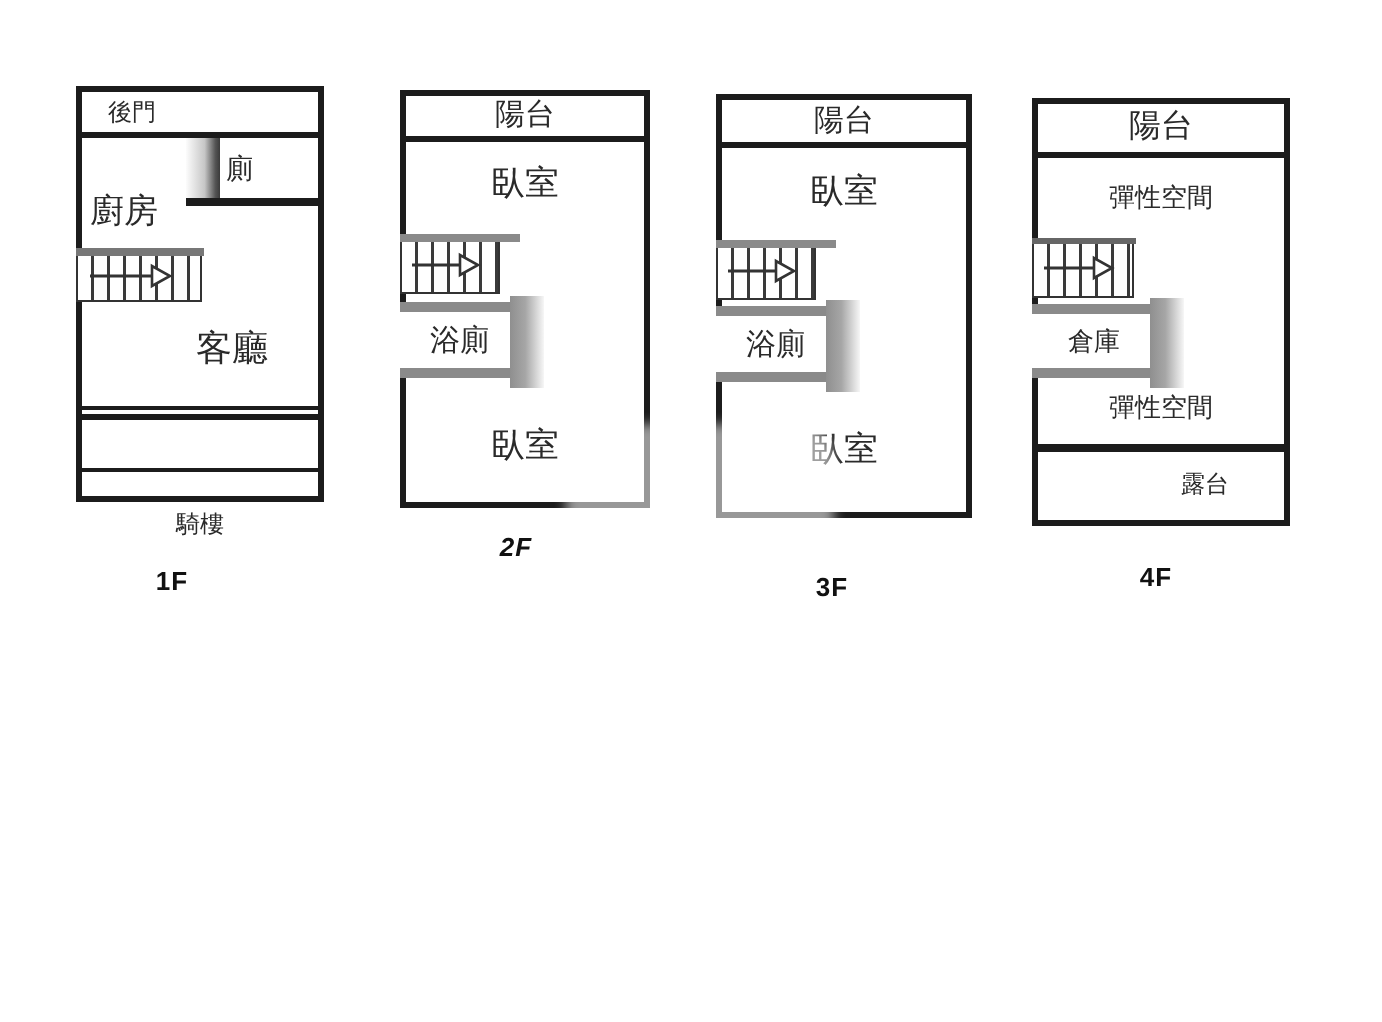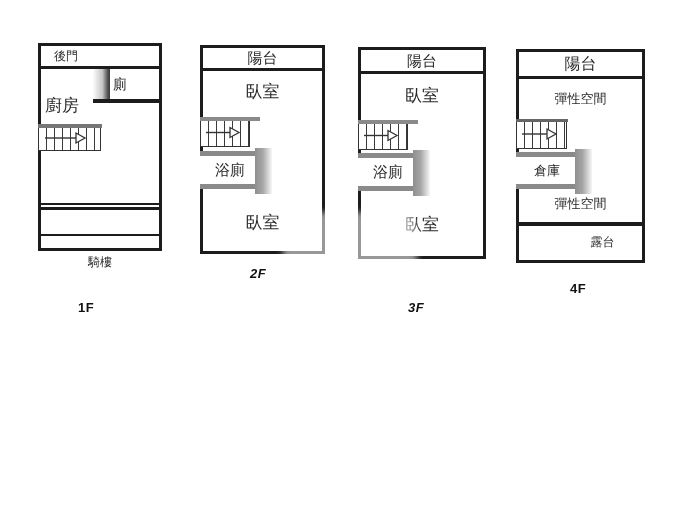--- a/index.html
+++ b/index.html
@@ -62,20 +62,21 @@
     <div class="txt" style="left:4px;top:48px;font-size:17px;">廚房</div>
 
     <div class="graybar" style="left:-3px;top:78px;width:64px;height:4px;background:#777;"></div>
     <div class="treads" style="left:-3px;top:82px;width:63px;height:23px;">
       <svg width="60" height="20" viewBox="0 0 60 20">
         <line class="arrow-line" x1="6" y1="10" x2="37" y2="10"></line>
         <polygon class="arrow-head" points="37,5 37,15 46,10"></polygon>
       </svg>
     </div>
 
+    <div class="txt" style="left:44px;width:62px;top:116px;text-align:center;font-size:18px;">客廳</div>
 
     <div class="hline" style="top:157px;height:2px;"></div>
     <div class="hline" style="top:161px;height:3px;"></div>
     <div class="txt ctr" style="top:164px;height:24px;line-height:24px;font-size:12px;margin-top:40px;">騎樓</div>
     <div class="hline" style="top:188px;height:2px;"></div>
   </div>
 
   <div class="box" style="left:200px;top:45px;width:125px;height:209px;">
     <div class="txt ctr" style="top:0;height:20px;line-height:20px;font-size:15px;">陽台</div>
     <div class="hline" style="top:20px;height:3px;"></div>
@@ -140,18 +141,18 @@
     <div class="shadow-r" style="left:56px;top:97px;width:17px;height:45px;"></div>
 
     <div class="txt ctr" style="top:143px;font-size:13px;">彈性空間</div>
 
     <div class="hline" style="top:170px;height:4px;"></div>
     <div class="txt ctr" style="top:174px;height:32px;line-height:32px;font-size:12px;margin-left:44px;">露台</div>
   </div>
 
   <div class="wm" style="left:283px;top:212px;width:134px;height:74px;"></div>
 
-  <div class="floor-label" style="left:66px;top:300px;">1F</div>
+  <div class="floor-label" style="left:66px;top:283px;">1F</div>
   <div class="floor-label" style="left:238px;top:266px;font-style:italic;">2F</div>
-  <div class="floor-label" style="left:396px;top:300px;font-style:italic;">3F</div>
+  <div class="floor-label" style="left:396px;top:286px;">3F</div>
   <div class="floor-label" style="left:558px;top:281px;">4F</div>
 
 </div>
 
 </body></html>

